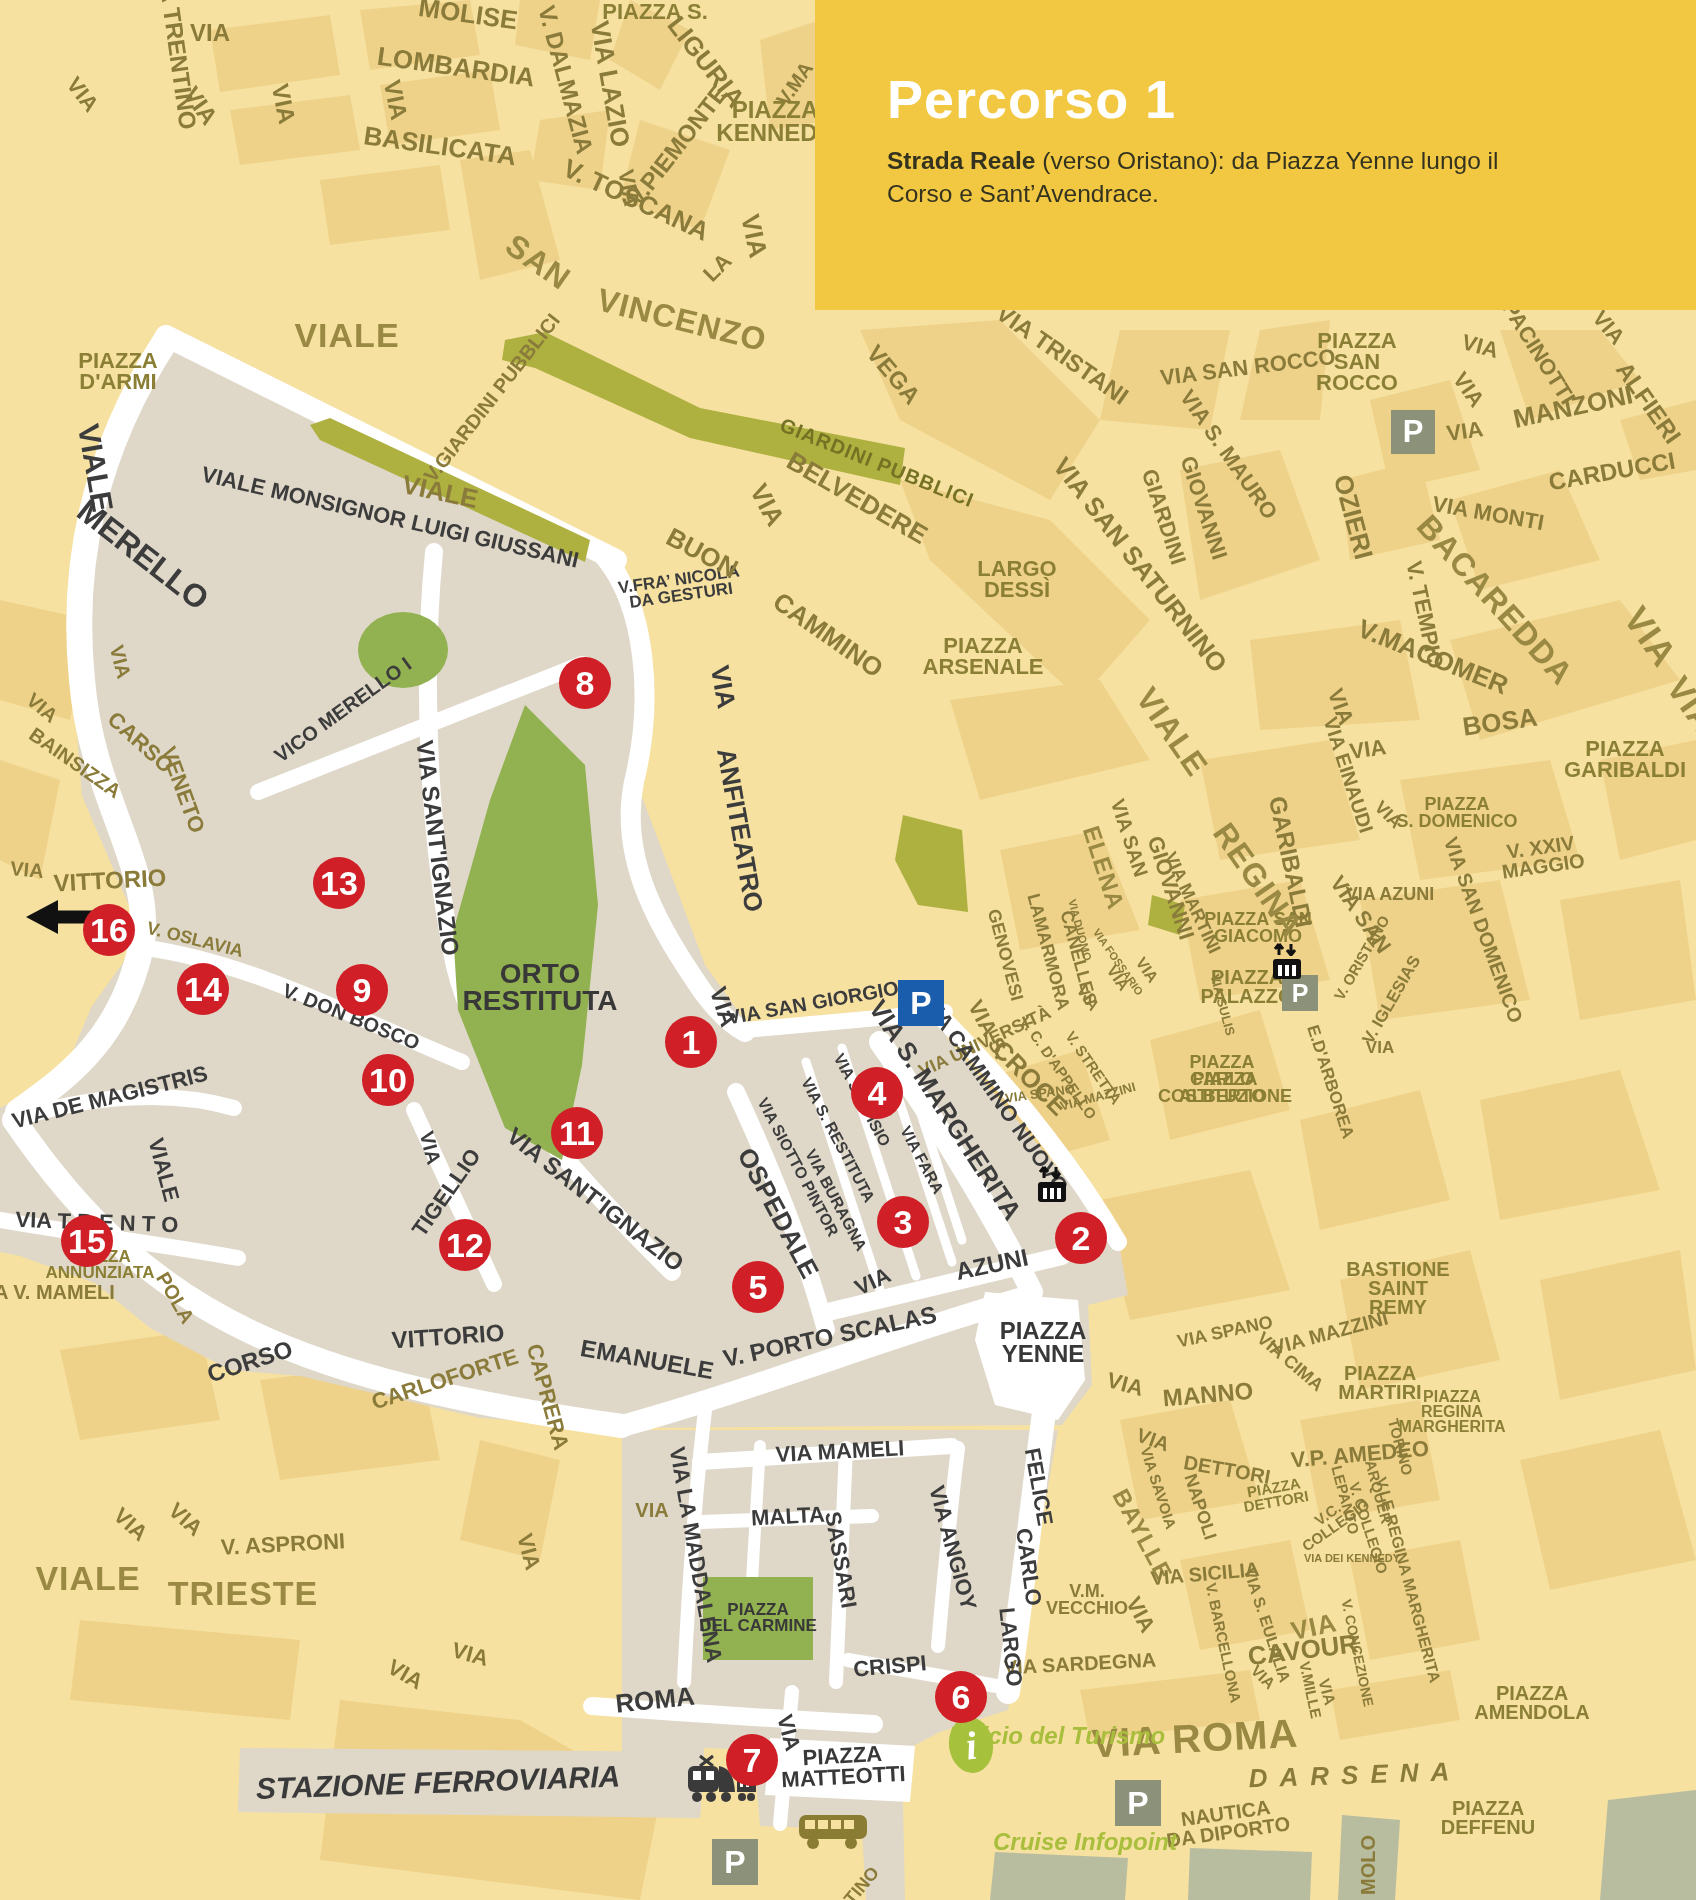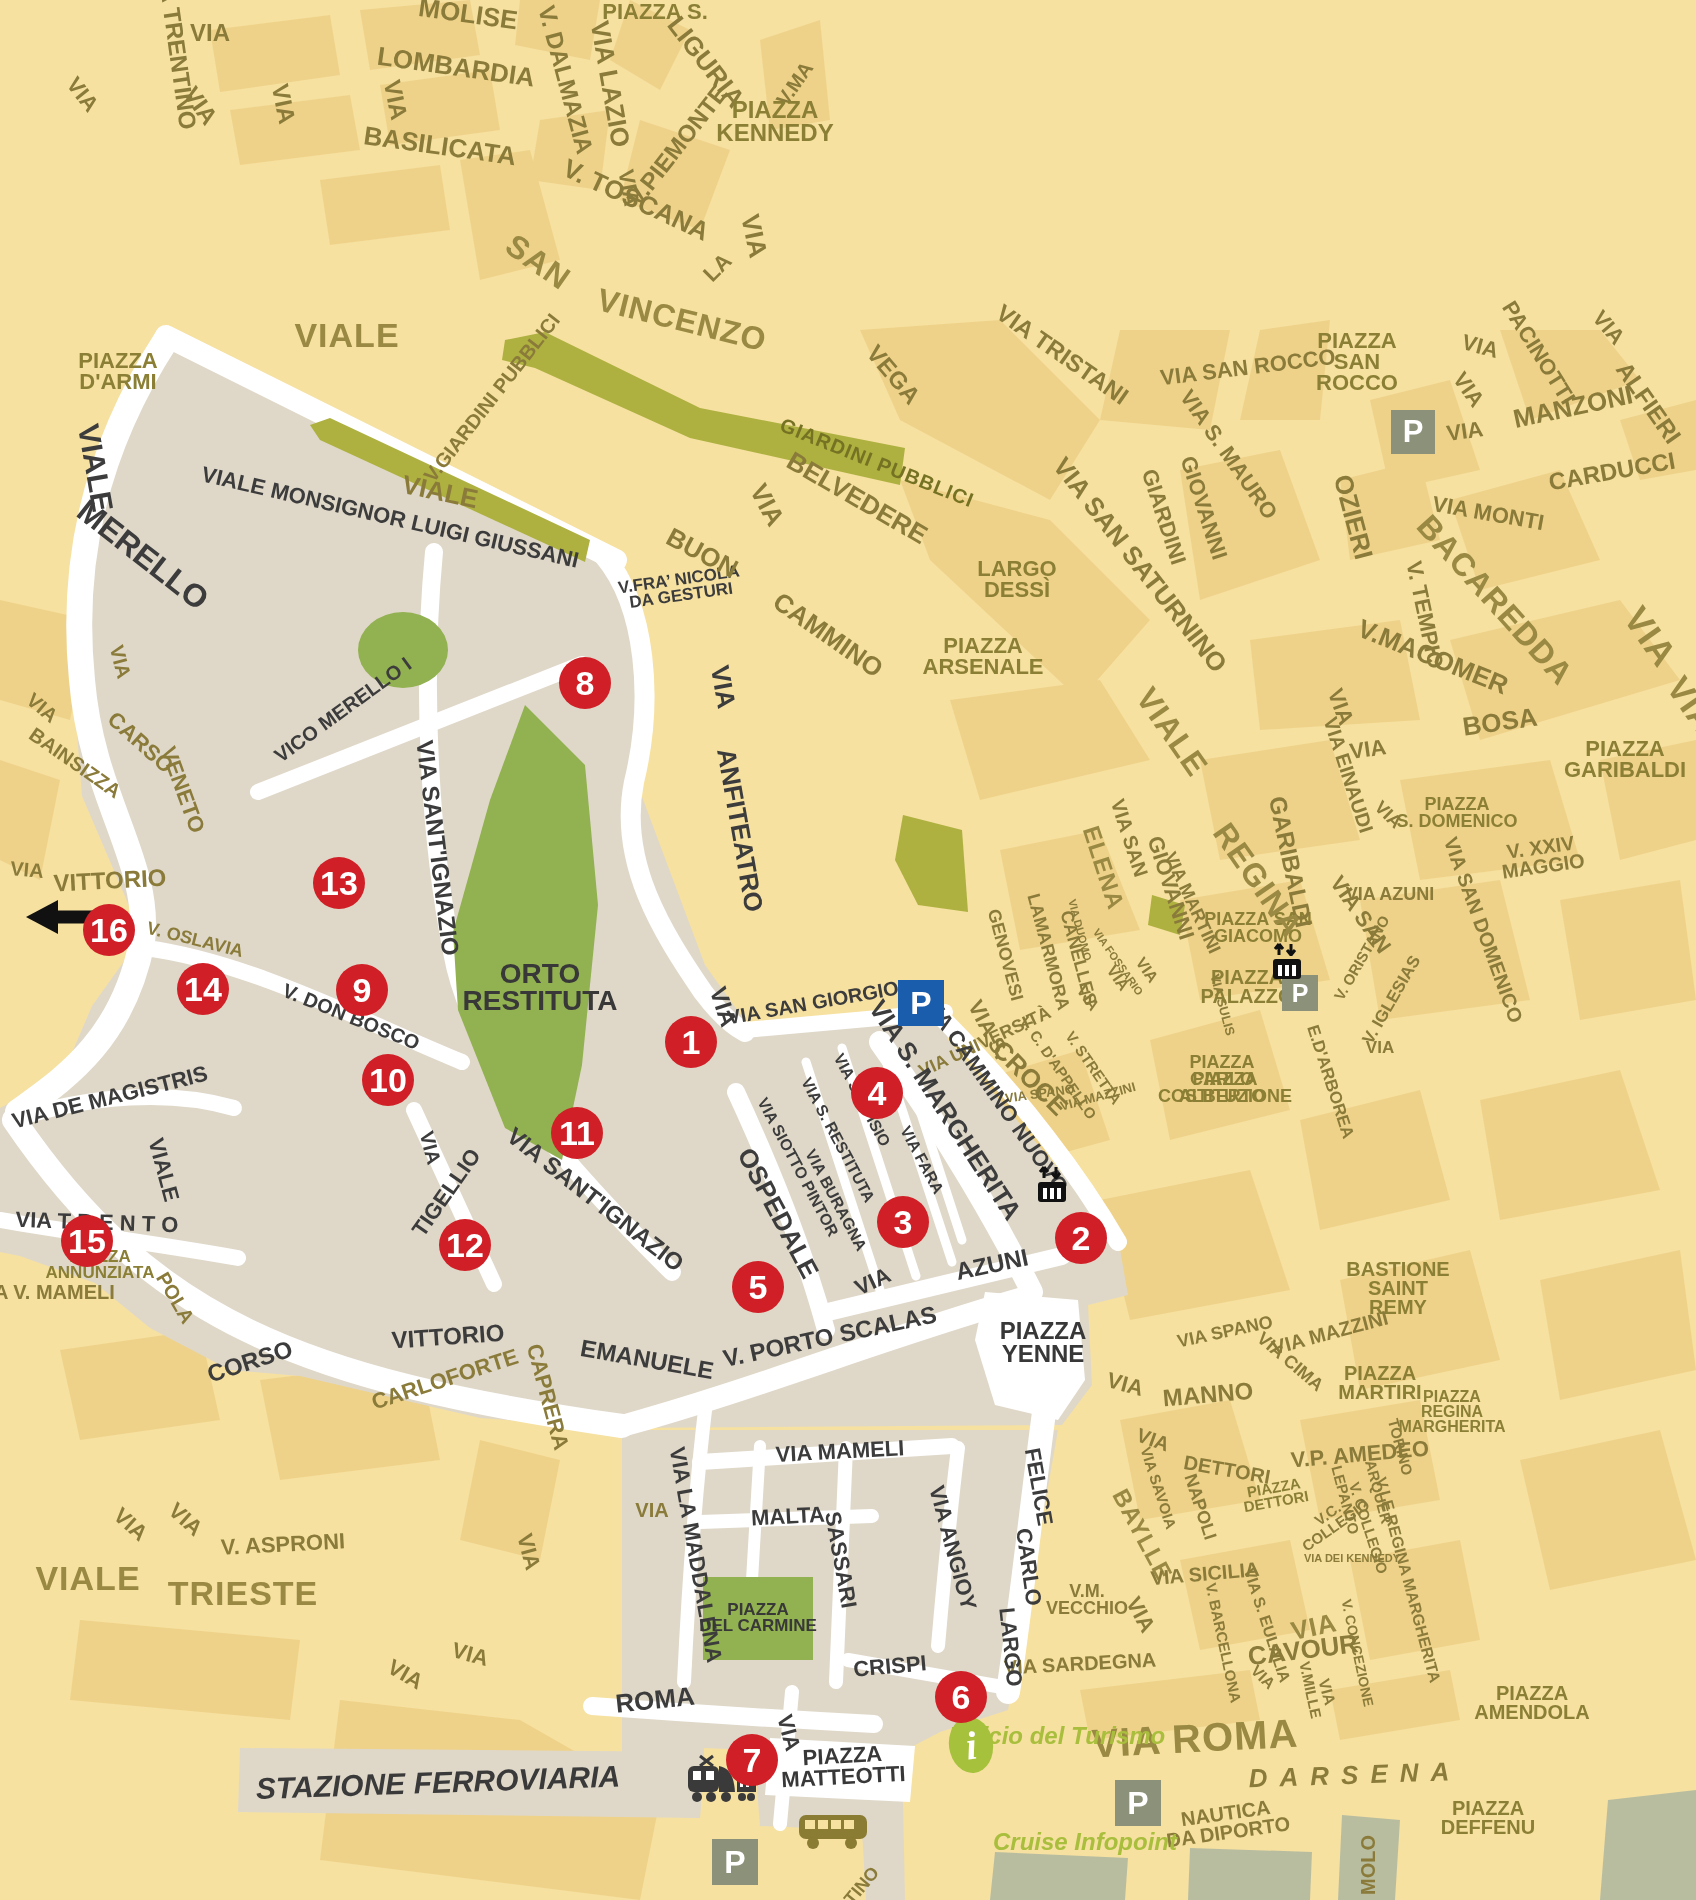--- a/index.html
+++ b/index.html
@@ -456,13 +456,19 @@
       <div class="marker" style="left: 336px; top: 964px;">9</div>
       <div class="marker" style="left: 362px; top: 1054px;">10</div>
       <div class="marker" style="left: 551px; top: 1107px;">11</div>
       <div class="marker" style="left: 439px; top: 1219px;">12</div>
       <div class="marker" style="left: 313px; top: 857px;">13</div>
       <div class="marker" style="left: 177px; top: 963px;">14</div>
       <div class="marker" style="left: 61px; top: 1215px;">15</div>
       <div class="marker" style="left: 83px; top: 904px;">16</div>
     </div>
 
+  <div id="header" style="left:815px;top:0;width:881px;height:310px;">
+    <div style="position:absolute;left:72px;top:68px;">
+      <h1>Percorso 1</h1>
+      <p><b>Strada Reale</b><span> (verso Oristano): da Piazza Yenne lungo il</span><br><span>Corso e Sant’Avendrace.</span></p>
+    </div>
+  </div>
 </div>
 
 </body></html>

